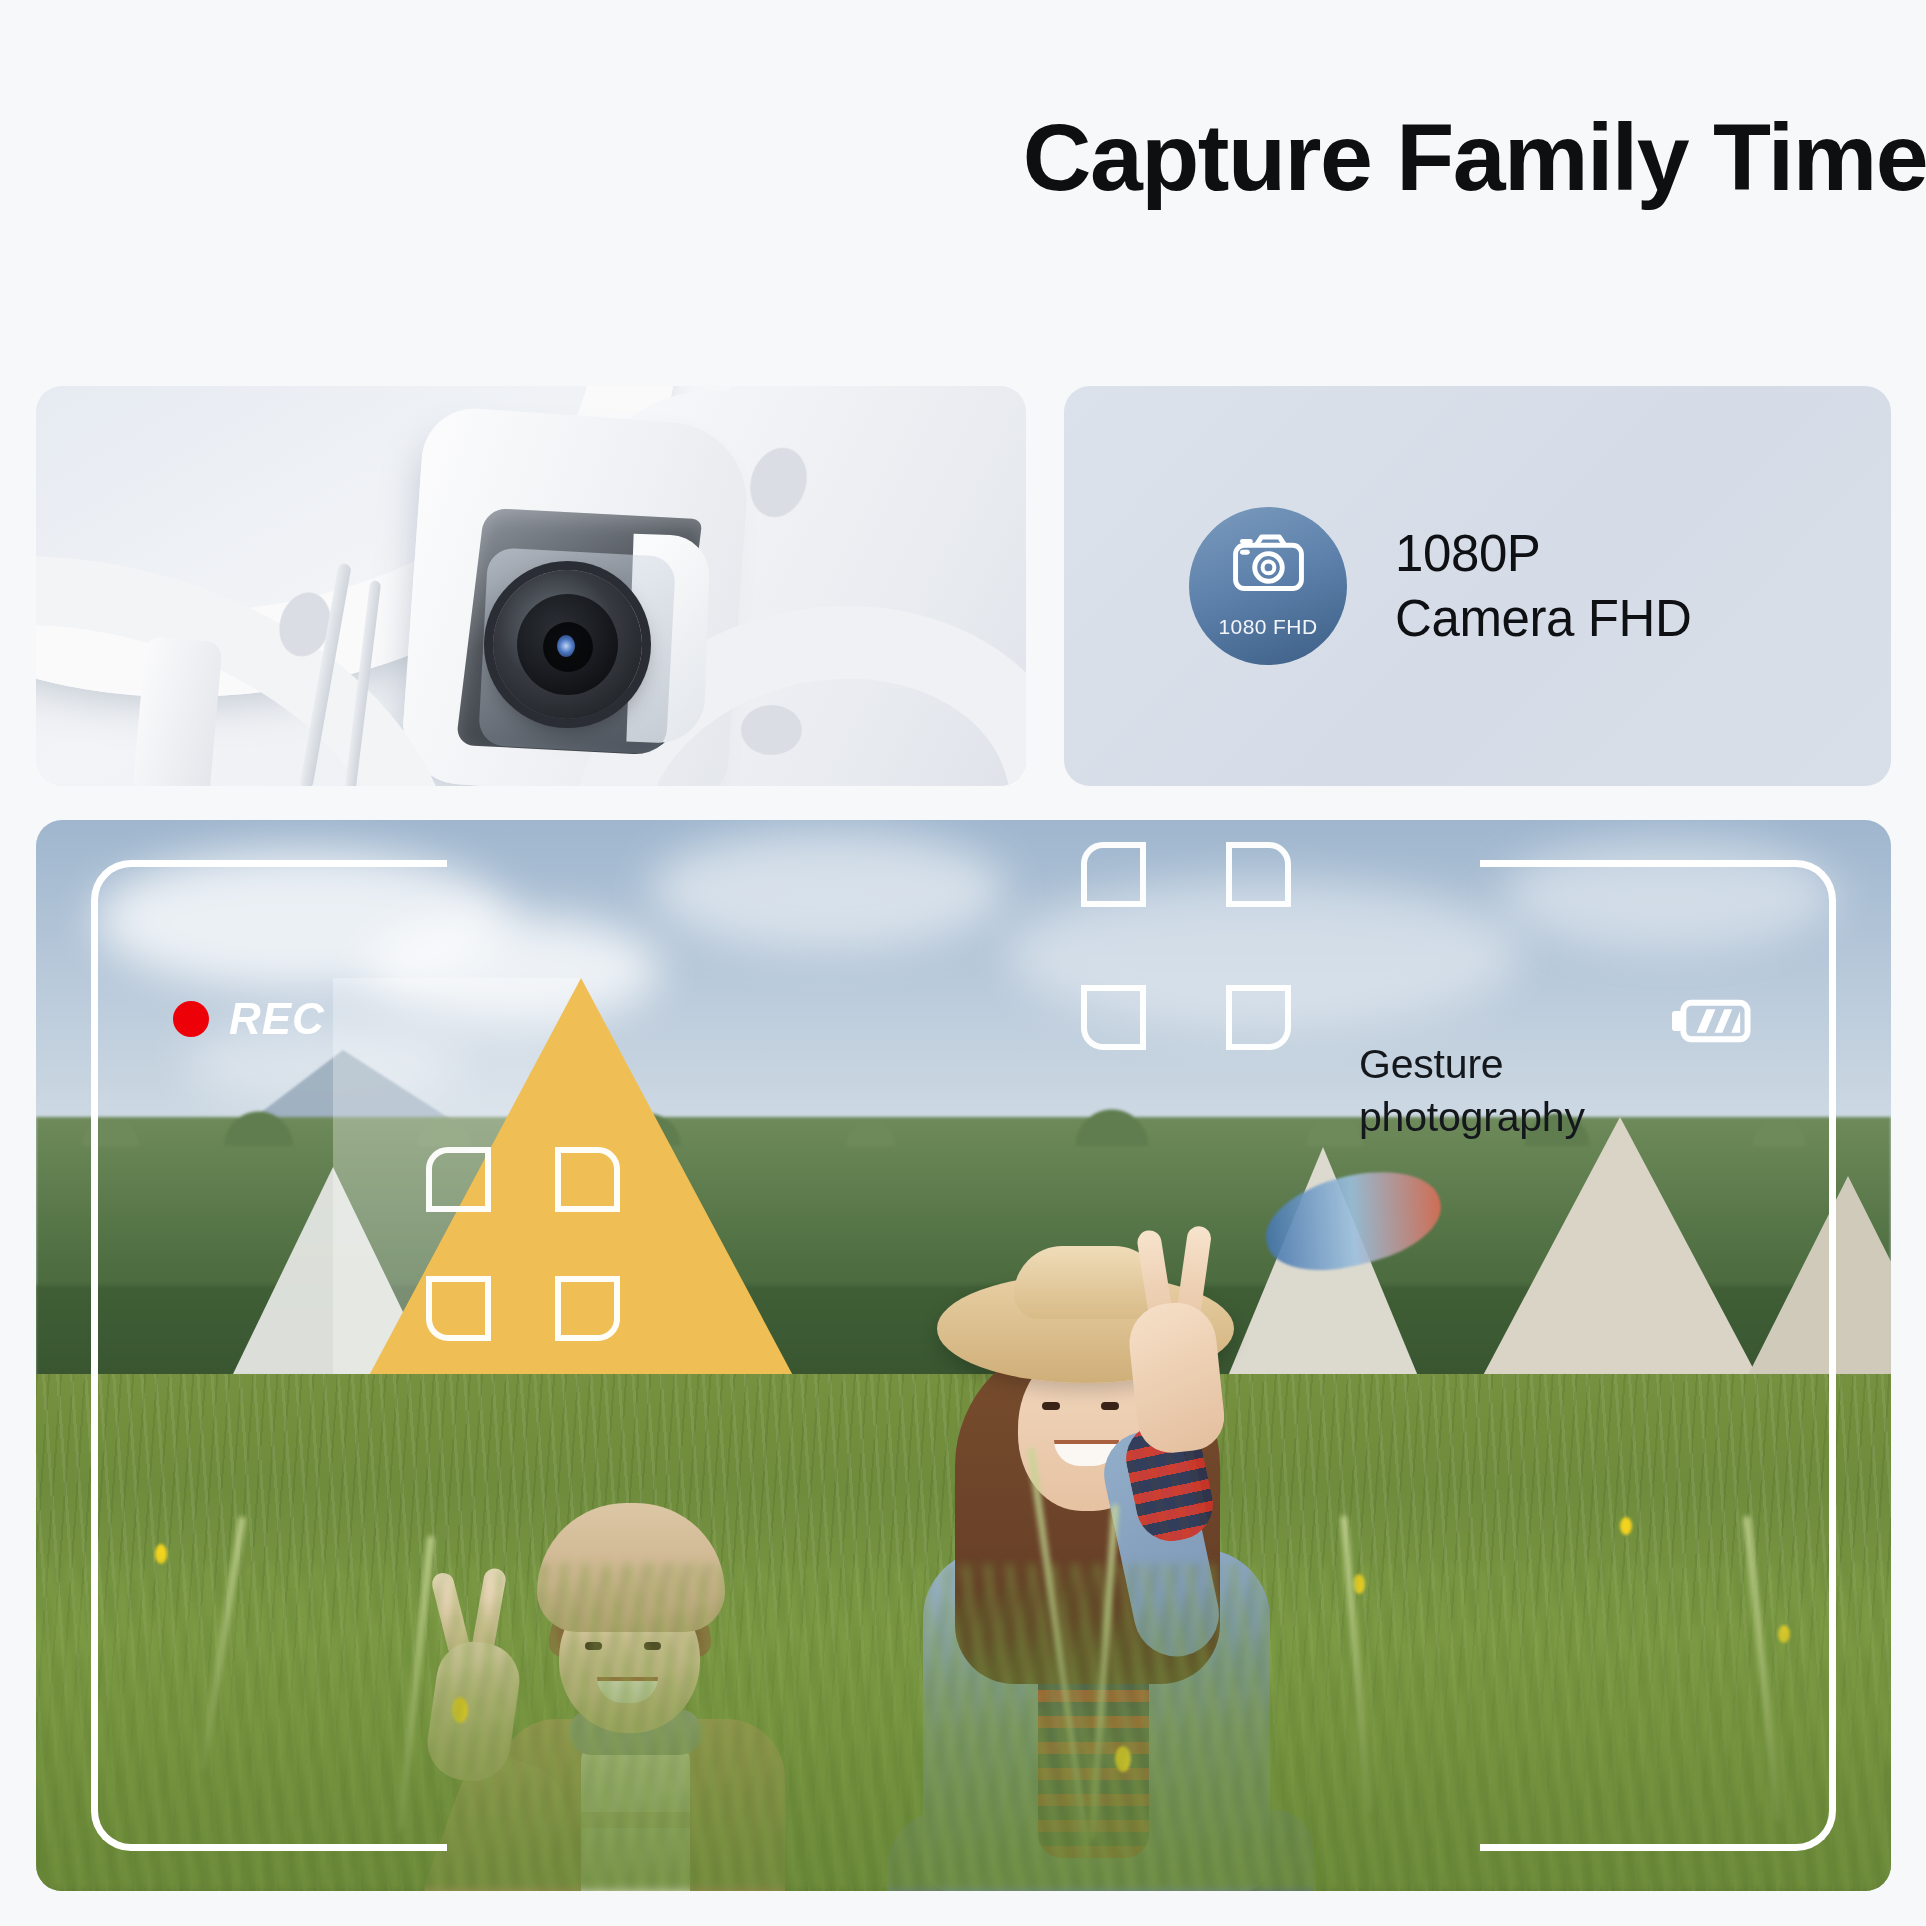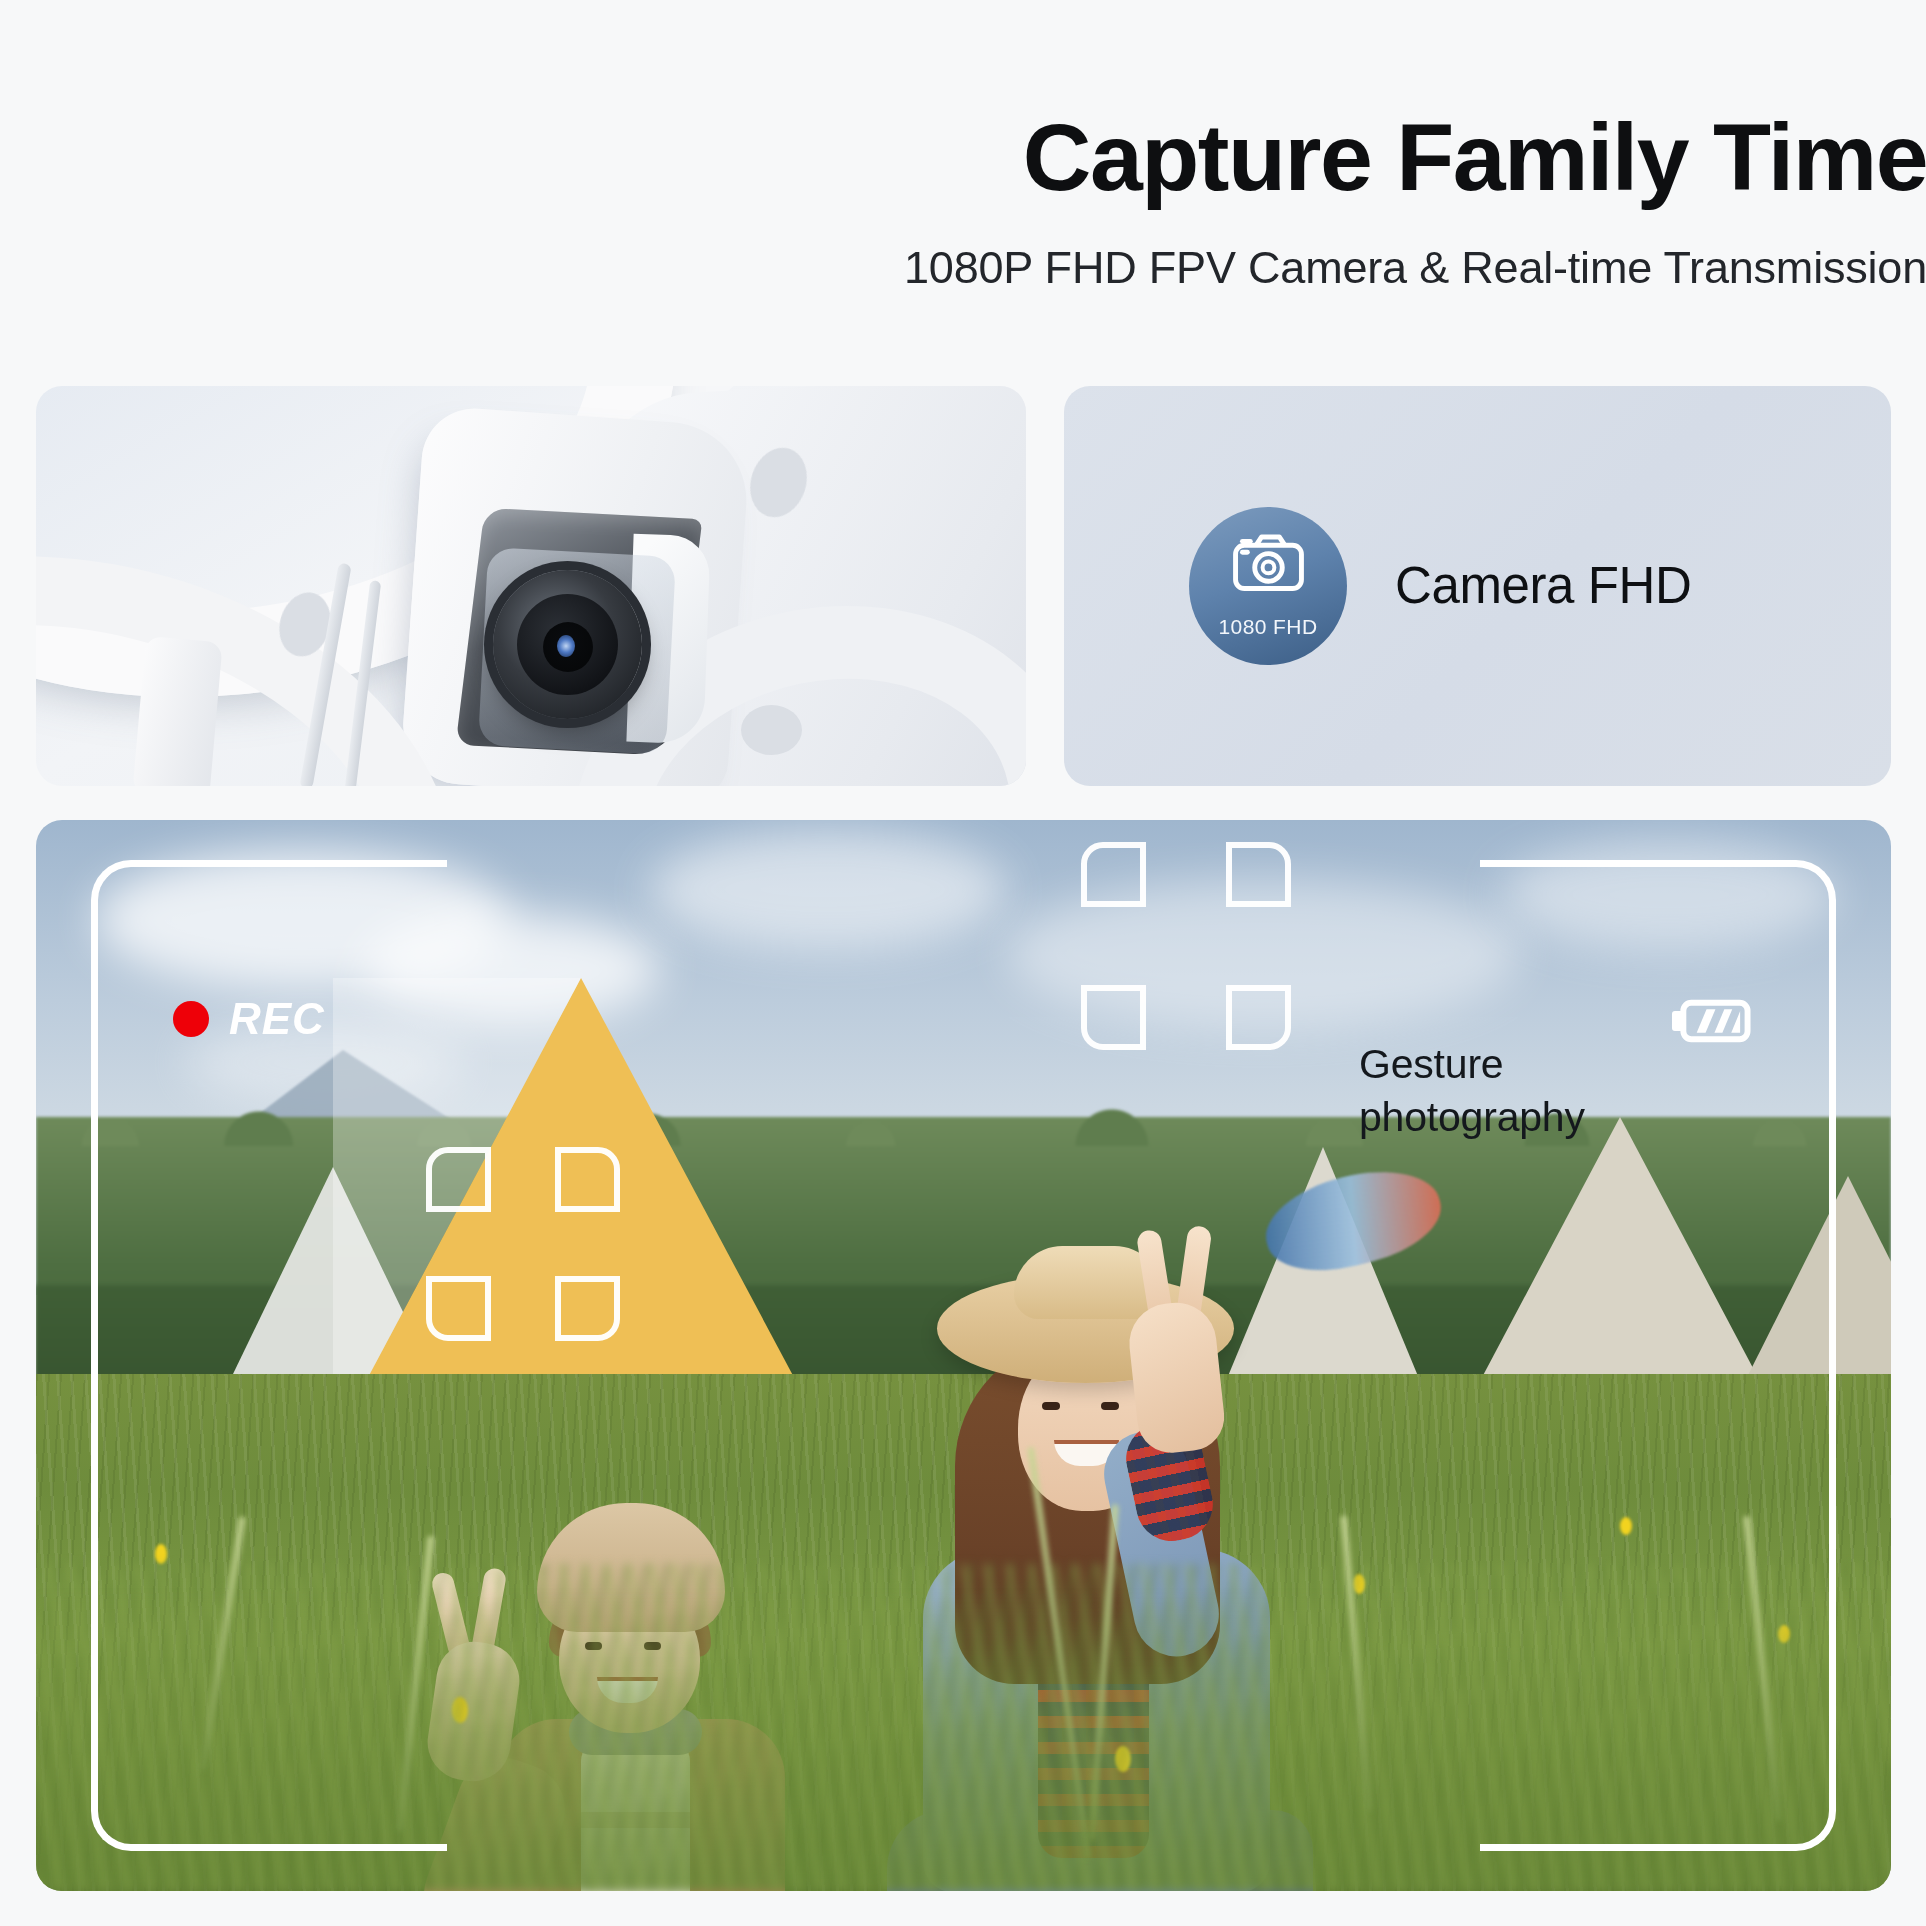--- a/index.html
+++ b/index.html
@@ -640,21 +640,20 @@
     letter-spacing: -0.2px;
   }
 </style>
 </head>
 <body>
 
 <div class="page">
 
   <div class="header">
     <div class="title">Capture Family Time</div>
-    <div class="subtitle">1080P FHD FPV Camera &amp; Real-time Transmission</div>
   </div>
 
   <div class="top-row">
 
     <div class="drone-panel">
       <div class="drone-scene">
         <div class="arc arc-c"></div>
         <div class="arc arc-a"></div>
         <div class="body-block2"></div>
         <div class="body-block"></div>
@@ -684,20 +683,21 @@
             <path d="M24 13 L30 4 H48 L54 13" stroke="#FFFFFF" stroke-width="5" stroke-linejoin="round" fill="none"></path>
             <circle cx="37" cy="35" r="14" stroke="#FFFFFF" stroke-width="5"></circle>
             <circle cx="37" cy="35" r="6" stroke="#FFFFFF" stroke-width="4"></circle>
             <rect x="8" y="6" width="13" height="5" rx="2.5" fill="#FFFFFF"></rect>
             <rect x="8" y="17" width="10" height="5" rx="2.5" fill="#FFFFFF"></rect>
           </svg>
         </span>
         <span class="badge-caption">1080 FHD</span>
       </div>
       <div class="spec-text">
+        <div>1080P</div>
         <div>Camera FHD</div>
       </div>
     </div>
   </div>
 
   <div class="photo-panel">
 
     <div class="scene">
       <div class="sky"></div>
       <div class="cloud cl1"></div>

